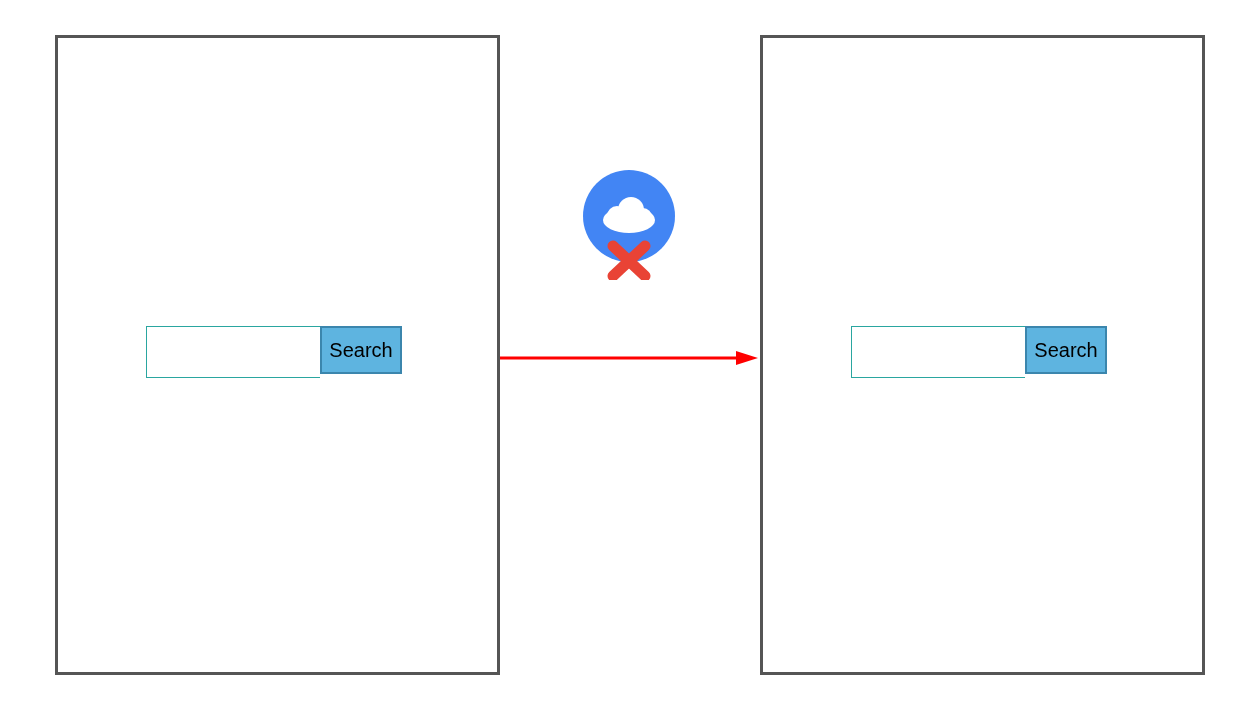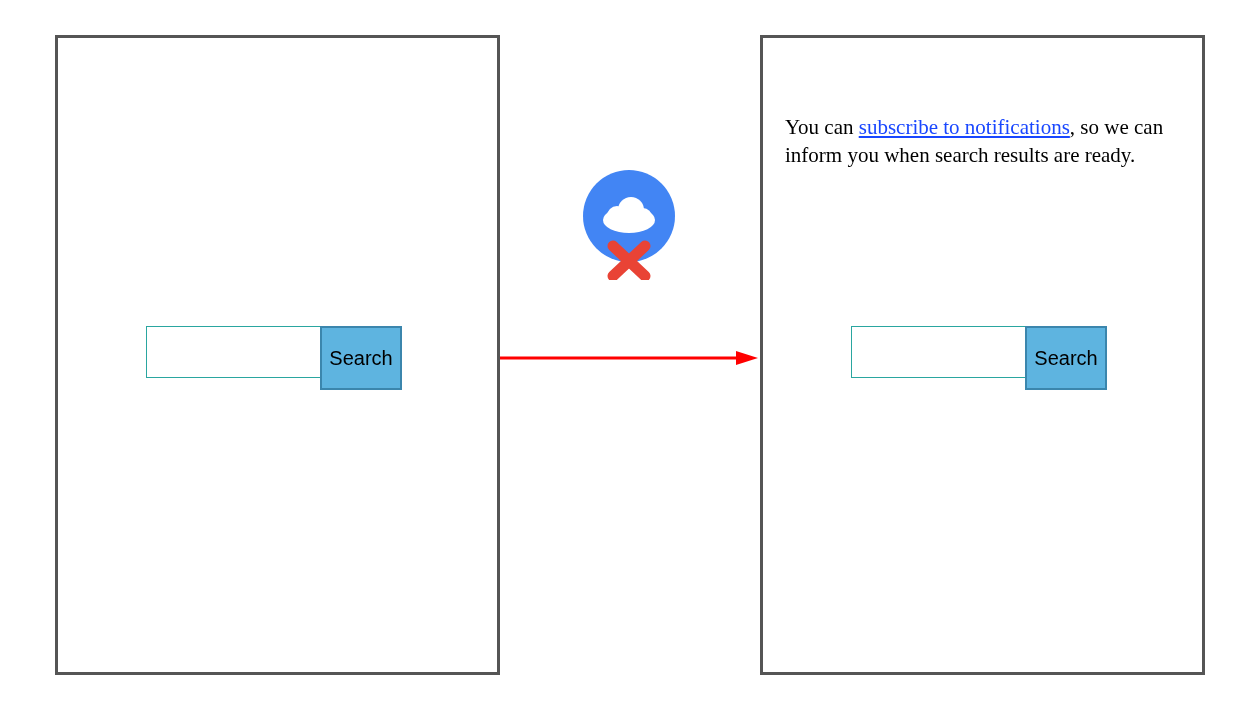--- a/index.html
+++ b/index.html
@@ -26,21 +26,21 @@
     height: 52px;
     border: 1px solid #2aa6a0;
     border-right: none;
     background: #fff;
     padding: 0 6px;
     font-size: 18px;
     outline: none;
   }
   .search-btn {
     width: 82px;
-    height: 64px;
+    height: 48px;
     background: #5eb4e0;
     border: 2px solid #3b86ad;
     font-family: Arial, Helvetica, sans-serif;
     font-size: 20px;
     color: #000;
     cursor: pointer;
     padding: 0;
   }
 
   .offline-msg {
@@ -80,23 +80,20 @@
 
   <div class="panel panel-left">
     <div class="search-row">
       <input class="search-input" type="text" value="" style="">
       <button class="search-btn">Search</button>
     </div>
   </div>
 
   <div class="panel panel-right">
     <div class="offline-msg">
-      <p>
-        <span>You can </span><a href="#">subscribe to notifications</a><span>, so we can inform you when search results are ready.</span>
-      </p>
     </div>
     <div class="search-row">
       <input class="search-input" type="text" value="" style="">
       <button class="search-btn">Search</button>
     </div>
   </div>
 
   <svg class="arrow" viewBox="0 0 258 14">
     <line x1="0" y1="7" x2="240" y2="7" stroke="#ff0000" stroke-width="3"></line>
     <polygon points="258,7 236,0 236,14" fill="#ff0000"></polygon>

